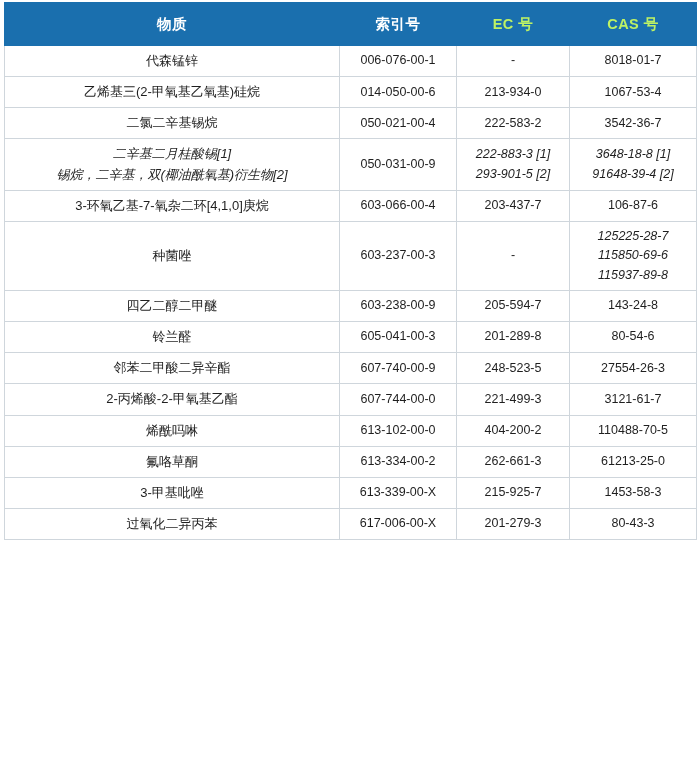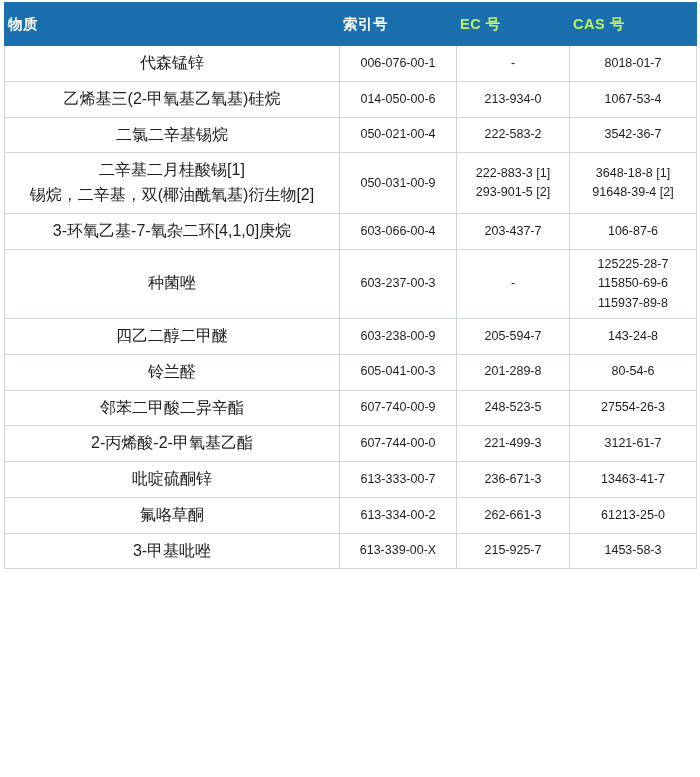--- a/index.html
+++ b/index.html
@@ -23,45 +23,46 @@
     width: 692px;
     border-collapse: collapse;
     table-layout: fixed;
   }
   table.substance-table th {
     background: #1a6fae;
     color: #ffffff;
     font-size: 14.5px;
     font-weight: bold;
     height: 38px;
-    text-align: left;
+    text-align: center;
     vertical-align: middle;
     border: 1px solid #1a6fae;
     padding: 2px 3px;
     letter-spacing: 0.5px;
   }
   table.substance-table th.head-sub {
     color: #bef264;
   }
   table.substance-table td {
     border: 1px solid #cfd6dc;
     font-size: 12.5px;
     text-align: center;
     vertical-align: middle;
     padding: 5px 4px;
     line-height: 1.55;
     color: #1f1f1f;
     background: #ffffff;
   }
   table.substance-table td.name {
-    font-size: 16px;
+    font-size: 13px;
     margin-left: 25px;
   }
   .multi-line > div {
     white-space: nowrap;
+    font-style: italic;
   }
   col.c-name { width: 335px; }
   col.c-index { width: 117px; }
   col.c-ec { width: 113px; }
   col.c-cas { width: 127px; }
 </style>
 </head>
 <body>
 
 <div class="table-wrap">
@@ -156,32 +157,38 @@
           <td>248-523-5</td>
           <td>27554-26-3</td>
         </tr>
         <tr>
           <td class="name">2-丙烯酸-2-甲氧基乙酯</td>
           <td>607-744-00-0</td>
           <td>221-499-3</td>
           <td>3121-61-7</td>
         </tr>
         <tr>
-          <td class="name">吡啶硫酮锌</td>
-          <td>613-333-00-7</td>
-          <td>236-671-3</td>
-          <td>13463-41-7</td>
+          <td class="name">烯酰吗啉</td>
+          <td>613-102-00-0</td>
+          <td>404-200-2</td>
+          <td>110488-70-5</td>
         </tr>
         <tr>
           <td class="name">氟咯草酮</td>
           <td>613-334-00-2</td>
           <td>262-661-3</td>
           <td>61213-25-0</td>
         </tr>
         <tr>
           <td class="name">3-甲基吡唑</td>
           <td>613-339-00-X</td>
           <td>215-925-7</td>
           <td>1453-58-3</td>
         </tr>
+        <tr>
+          <td class="name">过氧化二异丙苯</td>
+          <td>617-006-00-X</td>
+          <td>201-279-3</td>
+          <td>80-43-3</td>
+        </tr>
       </tbody>
   </table>
 </div>
 
 </body></html>

